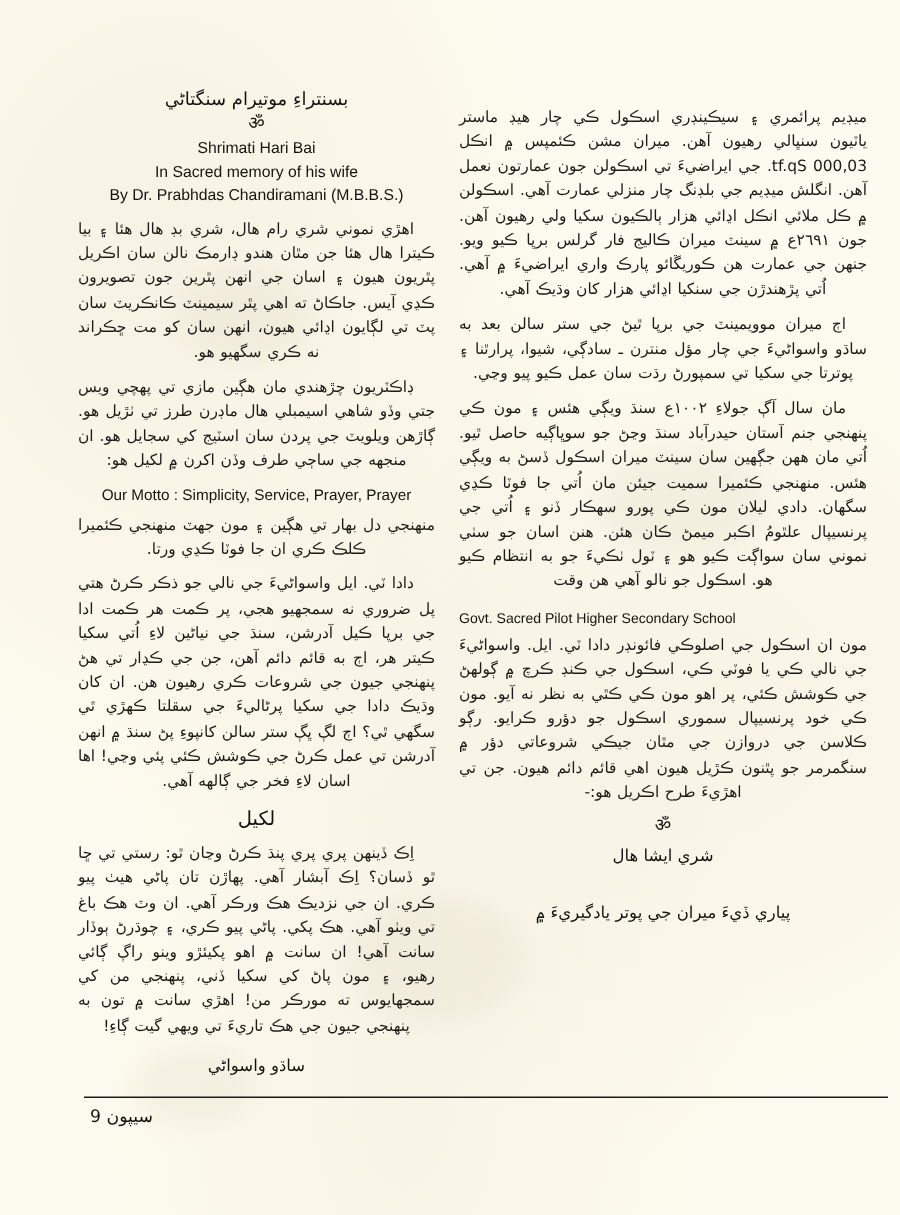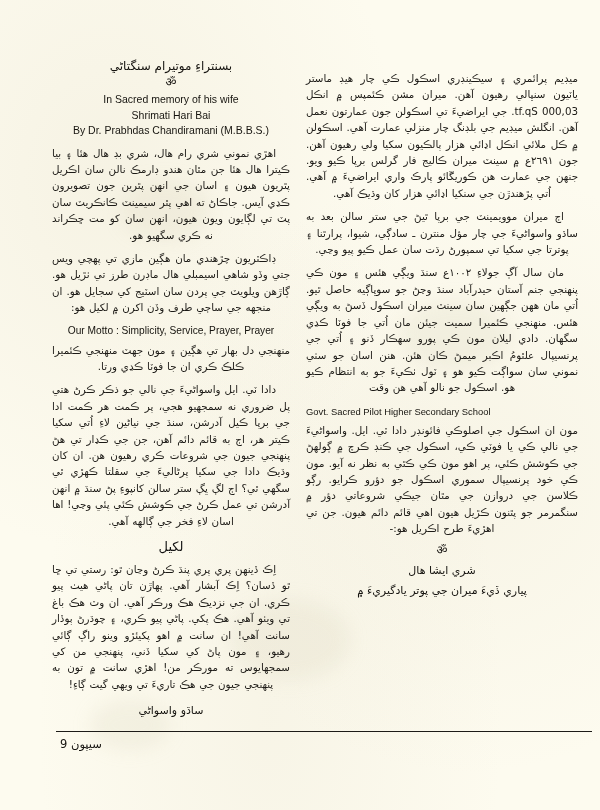--- a/index.html
+++ b/index.html
@@ -159,27 +159,27 @@
   <div class="blotch" style="left:90px; top:700px; width:80px; height:50px;"></div>
 
   <div class="columns">
 
     <div class="col col-left">
 
       <div class="sd-title">بسنتراءِ موتيرام سنگتاڻي</div>
 
       <div class="om">ॐ</div>
 
+      <div class="en-line">Shrimati Hari Bai</div>
       <div class="en-line">In Sacred memory of his wife</div>
-      <div class="en-line">Shrimati Hari Bai</div>
       <div class="en-line">By Dr. Prabhdas Chandiramani (M.B.B.S.)</div>
 
       <div class="spacer-sm"></div>
 
-      <p class="sd">اهڙي نموني شري رام هال، شري بڊ هال هئا ۽ بيا ڪيترا هال هئا جن مٿان هندو ڊارمڪ نالن سان اڪريل پٿريون هيون ۽ اسان جي انهن پٿرين جون تصويرون ڪڍي آيس. جاڪاڻ ته اهي پٿر سيمينٽ ڪانڪريٽ سان پٽ تي لڳايون ويون هيون، انهن سان کو مت ڇڪراند نه ڪري سگهيو هو.</p>
+      <p class="sd">اهڙي نموني شري رام هال، شري بڊ هال هئا ۽ بيا ڪيترا هال هئا جن مٿان هندو ڊارمڪ نالن سان اڪريل پٿريون هيون ۽ اسان جي انهن پٿرين جون تصويرون ڪڍي آيس. جاڪاڻ ته اهي پٿر سيمينٽ ڪانڪريٽ سان پٽ تي لڳايون اڍائي هيون، انهن سان کو مت ڇڪراند نه ڪري سگهيو هو.</p>
 
       <p class="sd">ڊاڪٽريون چڙهندي مان هڳين مازي تي پهچي ويس جتي وڏو شاهي اسيمبلي هال ماڊرن طرز تي ٺڙيل هو. ڳاڙهن ويلويٽ جي پردن سان اسٽيج کي سجايل هو. ان منجهه جي ساڄي طرف وڏن اکرن ۾ لکيل هو:</p>
 
       <div class="en-motto">Our Motto : Simplicity, Service, Prayer, Prayer</div>
 
       <p class="sd noind">منهنجي دل بهار تي هڳين ۽ مون جهٽ منهنجي ڪئميرا ڪلڪ ڪري ان جا فوٽا ڪڍي ورتا.</p>
 
       <p class="sd">دادا ٽي. ايل واسواڻيءَ جي نالي جو ذڪر ڪرڻ هتي پل ضروري نه سمجهيو هجي، پر ڪمت هر ڪمت ادا جي برپا ڪيل آدرشن، سنڌ جي نياڻين لاءِ اُتي سکيا ڪيتر هر، اڄ به قائم دائم آهن، جن جي ڪڍار تي هڻ پنهنجي جيون جي شروعات ڪري رهيون هن. ان کان وڌيڪ دادا جي سکيا پرڻاليءَ جي سقلتا ڪهڙي ٿي سگهي ٿي؟ اڄ لڳ ڀڳ ستر سالن کانپوءِ پڻ سنڌ ۾ انهن آدرشن تي عمل ڪرڻ جي ڪوشش ڪئي پئي وڃي! اها اسان لاءِ فخر جي ڳالهه آهي.</p>
 
       <div class="sd-head">لکيل</div>
@@ -198,20 +198,20 @@
       <p class="sd">مان سال آڳ جولاءِ ٢٠٠١ع سنڌ ويڳي هئس ۽ مون ڪي پنهنجي جنم آستان حيدرآباد سنڌ وڃڻ جو سوڀاڳيه حاصل ٿيو. اُتي مان ههن جڳهين سان سينٽ ميران اسڪول ڏسڻ به ويڳي هئس. منهنجي ڪئميرا سميت جيئن مان اُتي جا فوٽا ڪڍي سگهان. دادي ليلان مون ڪي پورو سهڪار ڏنو ۽ اُتي جي پرنسيپال علٿومُ اڪبر ميمڻ ڪان هئن. هنن اسان جو سٺي نموني سان سواڳت ڪيو هو ۽ ٽول ٺڪيءَ جو به انتظام ڪيو هو. اسڪول جو نالو آهي هن وقت</p>
 
       <div class="en-school">Govt. Sacred Pilot Higher Secondary School</div>
 
       <p class="sd noind">مون ان اسڪول جي اصلوڪي فائونڊر دادا ٽي. ايل. واسواڻيءَ جي نالي ڪي يا فوٽي ڪي، اسڪول جي ڪنڊ ڪرچ ۾ ڳولهڻ جي ڪوشش ڪئي، پر اهو مون ڪي ڪٿي به نظر نه آيو. مون ڪي خود پرنسيپال سموري اسڪول جو دؤرو ڪرايو. رڳو ڪلاسن جي دروازن جي مٿان جيڪي شروعاتي دؤر ۾ سنگمرمر جو پٿنون ڪڙيل هيون اهي قائم دائم هيون. جن تي اهڙيءَ طرح اڪريل هو:-</p>
 
       <div class="om" style="margin-top:4px;">ॐ</div>
 
       <div class="sd-sign">شري ايشا هال</div>
 
-      <div class="sd-sign" style="margin-top:2px;">پياري ڏيءَ ميران جي پوتر يادگيريءَ ۾</div>
+      <div class="sd-sign" style="margin-top:20px;">پياري ڏيءَ ميران جي پوتر يادگيريءَ ۾</div>
     </div>
   </div>
 
   <div class="footer-rule"></div>
   <div class="folio">سيپون 9</div>
 
 </div>
 
 </body></html>

